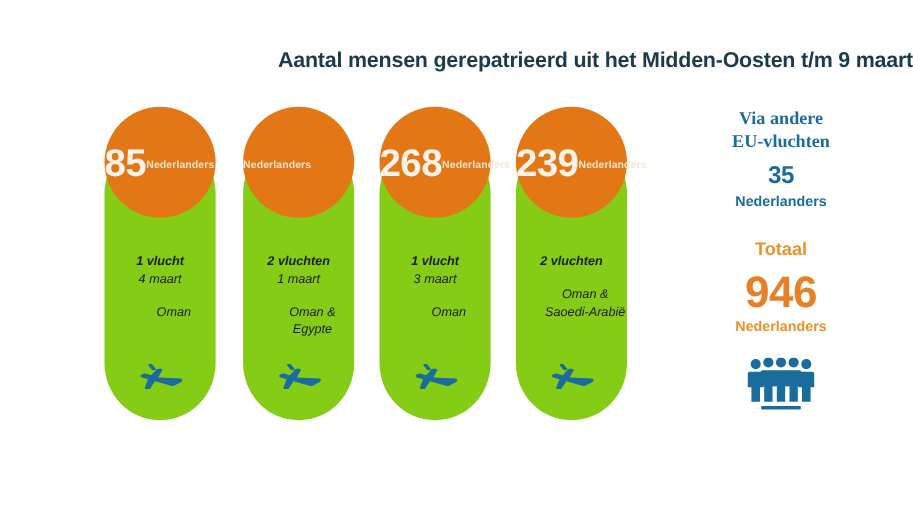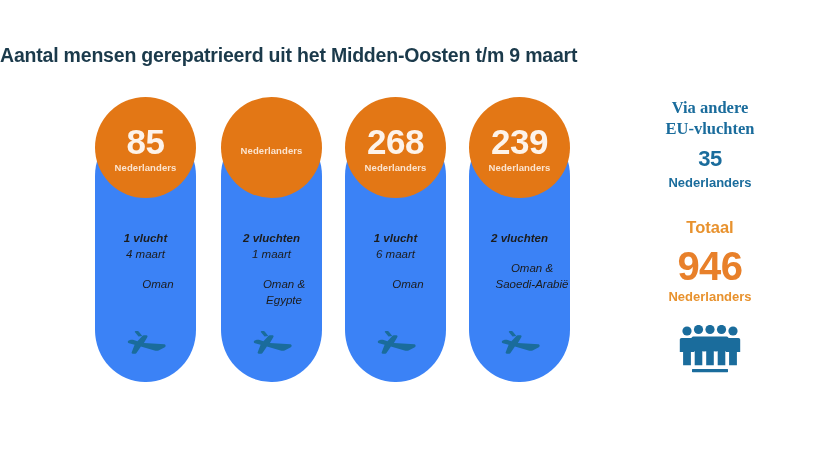--- a/index.html
+++ b/index.html
@@ -23,60 +23,59 @@
     height: 467px;
     background: #ffffff;
   }
 
   
   .title {
     position: absolute;
     left: 0;
     top: 44px;
     width: 830px;
-    text-align: left;
+    text-align: right;
     font-size: 19.5px;
     font-weight: bold;
     letter-spacing: -0.2px;
     color: #1b3a4b;
     white-space: nowrap;
   }
 
   
   .cards {
     position: absolute;
     left: 95px;
     top: 97px;
     width: 475px;
     height: 290px;
   }
   .card {
     position: absolute;
     top: 27px;
     width: 101px;
     height: 258px;
-    background: #3b82f6;
+    background: #84cc16;
     border-radius: 50px / 52px;
   }
   .card.c0 { left: 0px; }
   .card.c1 { left: 126px; }
   .card.c2 { left: 250px; }
   .card.c3 { left: 374px; }
 
   .circle {
     position: absolute;
     top: 0px;
     width: 101px;
     height: 101px;
     border-radius: 50%;
     background: #e37715;
     display: flex;
-    flex-direction: column;
+    flex-direction: row;
     align-items: center;
-    justify-content: center;
     box-sizing: border-box;
     padding-top: 2px;
   }
   .circle.c0 { left: 0px; }
   .circle.c1 { left: 126px; }
   .circle.c2 { left: 250px; }
   .circle.c3 { left: 374px; }
 
   .circle-number {
     font-size: 35px;
@@ -214,21 +213,21 @@
             <path d="M39.5 14.2c1.4.5 1.6 2.3.3 3l-6.2 3.2c-1 .5-2.1.6-3.2.3L15.9 16.5l-4.4 6.6c-.3.4-.7.6-1.2.6H7.7c-.8 0-1.3-.8-1-1.5l2.9-7.4-5.6-1.6c-.7-.2-1.2-.8-1.2-1.5 0-.6.4-1.1 1-1.3l1.9-.6c.7-.2 1.5-.2 2.2 0l4.5 1.4 5-5.3c.4-.4.9-.6 1.4-.6h2.6c.9 0 1.4.9 1 1.6l-3.5 6.2 20.6 1.1z"></path>
             <path d="M13.5 6.6 10 2.3c-.4-.5-.1-1.3.6-1.3h2.1c.4 0 .8.2 1 .5l3.6 4.6-3.8.5z"></path>
           </g>
         </svg>
       </div>
     </div>
 
     <div class="card c2">
       <div class="card-body">
         <div class="flights">1 vlucht</div>
-        <div class="date">6 maart</div>
+        <div class="date">3 maart</div>
         <div class="country">Oman</div>
       </div>
       <div class="plane-wrap">
         <svg width="42" height="30" viewBox="0 0 42 30">
           <g fill="#1a6c9c">
             <path d="M39.5 14.2c1.4.5 1.6 2.3.3 3l-6.2 3.2c-1 .5-2.1.6-3.2.3L15.9 16.5l-4.4 6.6c-.3.4-.7.6-1.2.6H7.7c-.8 0-1.3-.8-1-1.5l2.9-7.4-5.6-1.6c-.7-.2-1.2-.8-1.2-1.5 0-.6.4-1.1 1-1.3l1.9-.6c.7-.2 1.5-.2 2.2 0l4.5 1.4 5-5.3c.4-.4.9-.6 1.4-.6h2.6c.9 0 1.4.9 1 1.6l-3.5 6.2 20.6 1.1z"></path>
             <path d="M13.5 6.6 10 2.3c-.4-.5-.1-1.3.6-1.3h2.1c.4 0 .8.2 1 .5l3.6 4.6-3.8.5z"></path>
           </g>
         </svg>
       </div>

